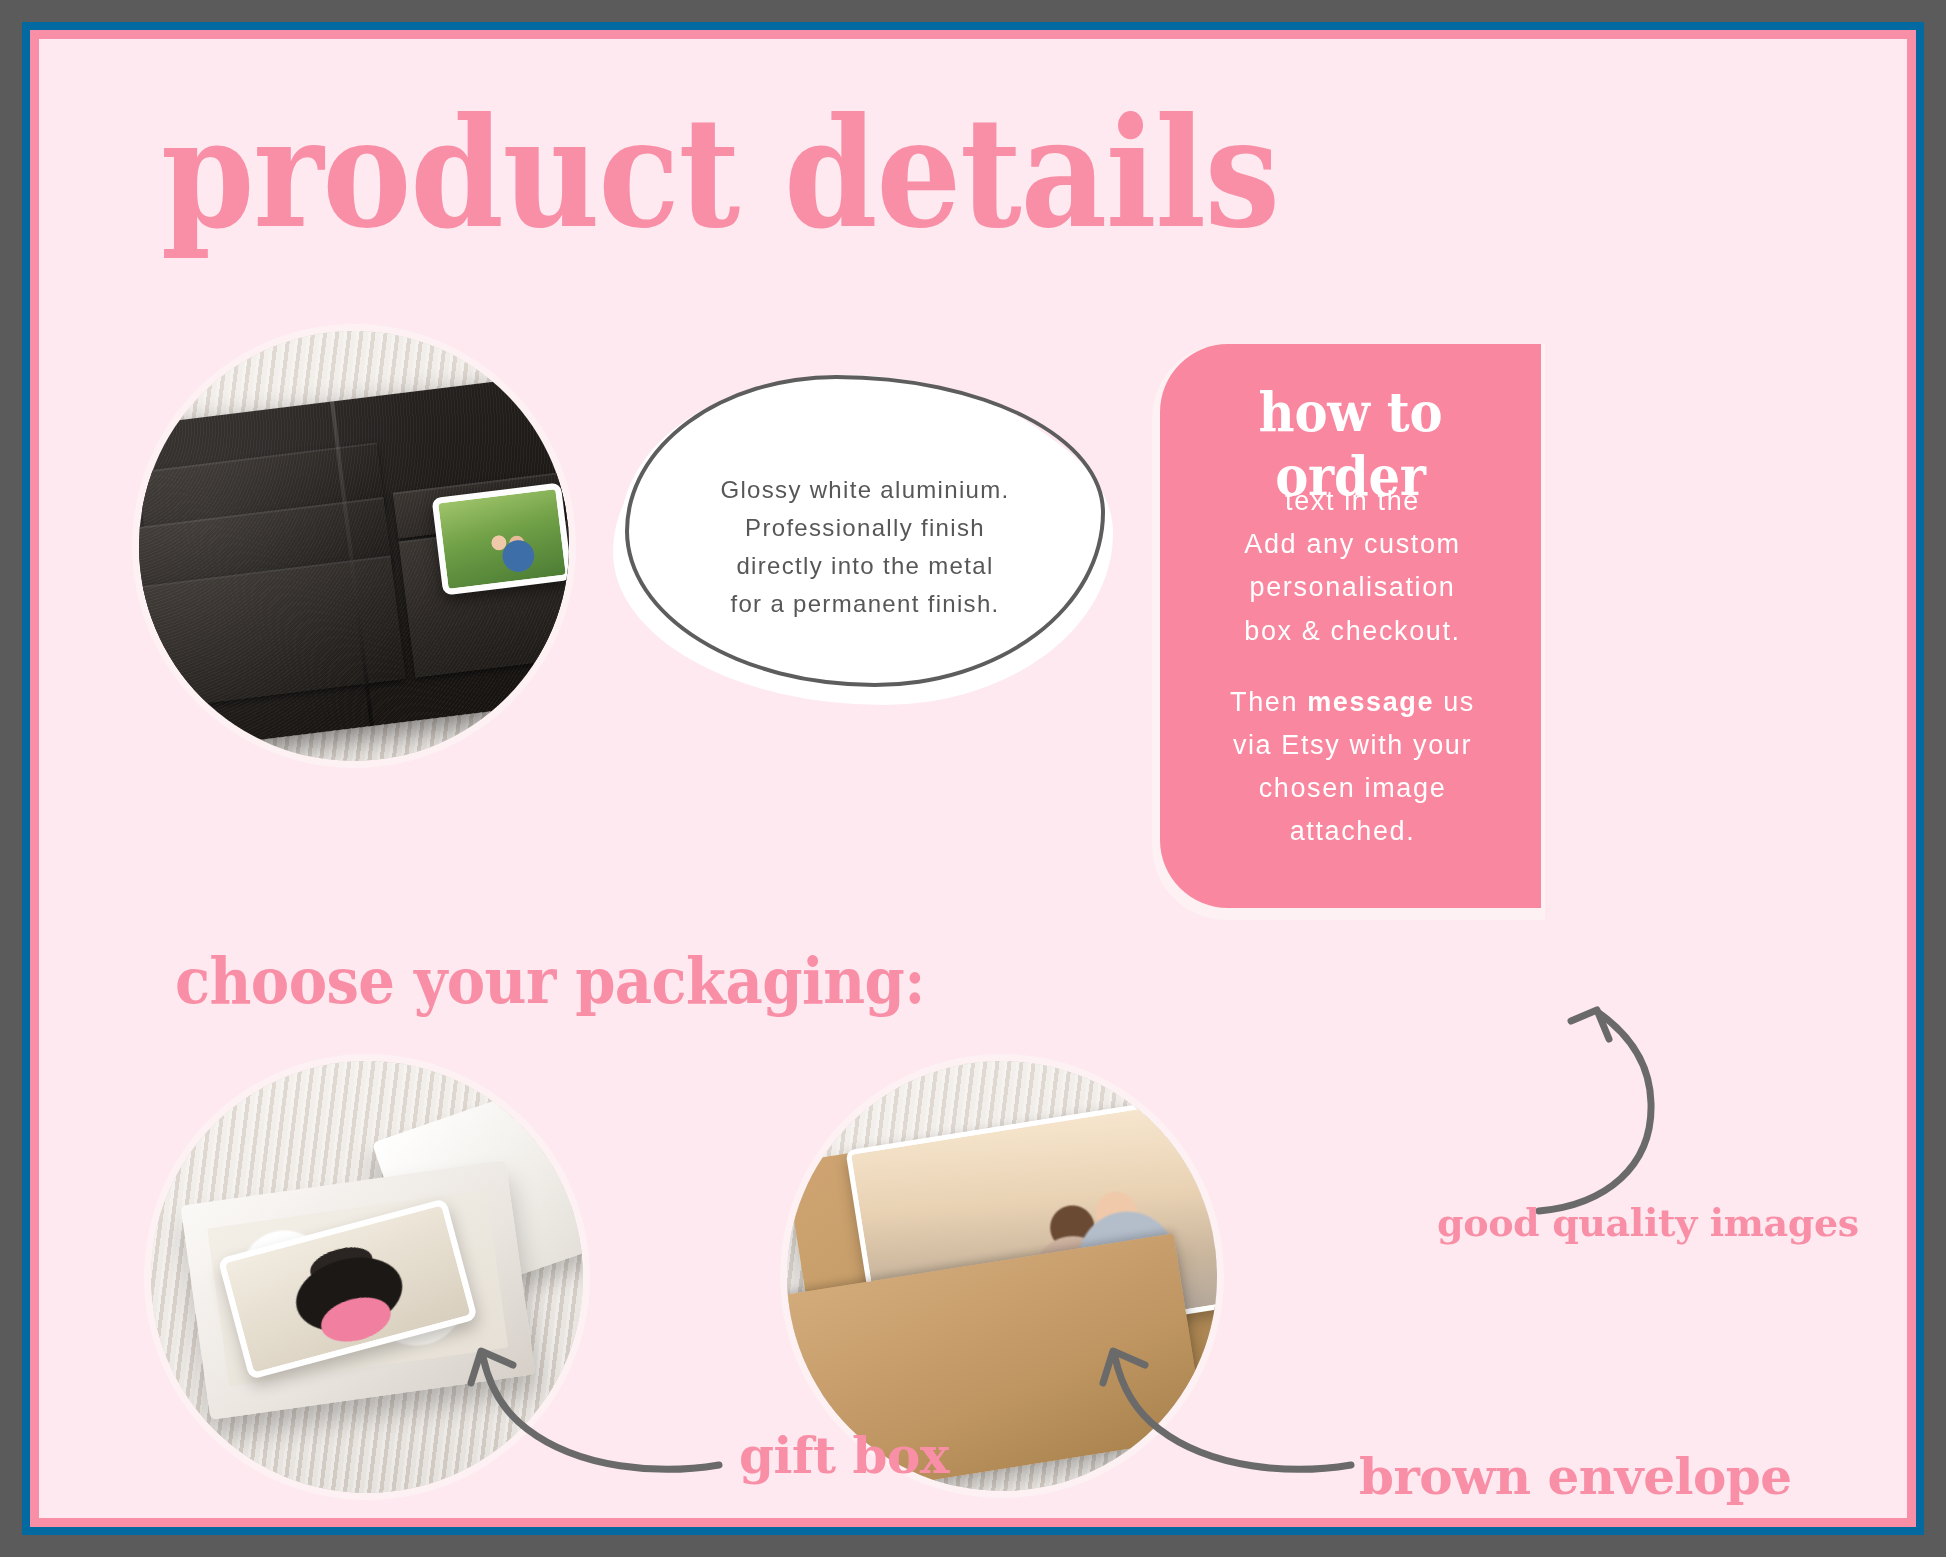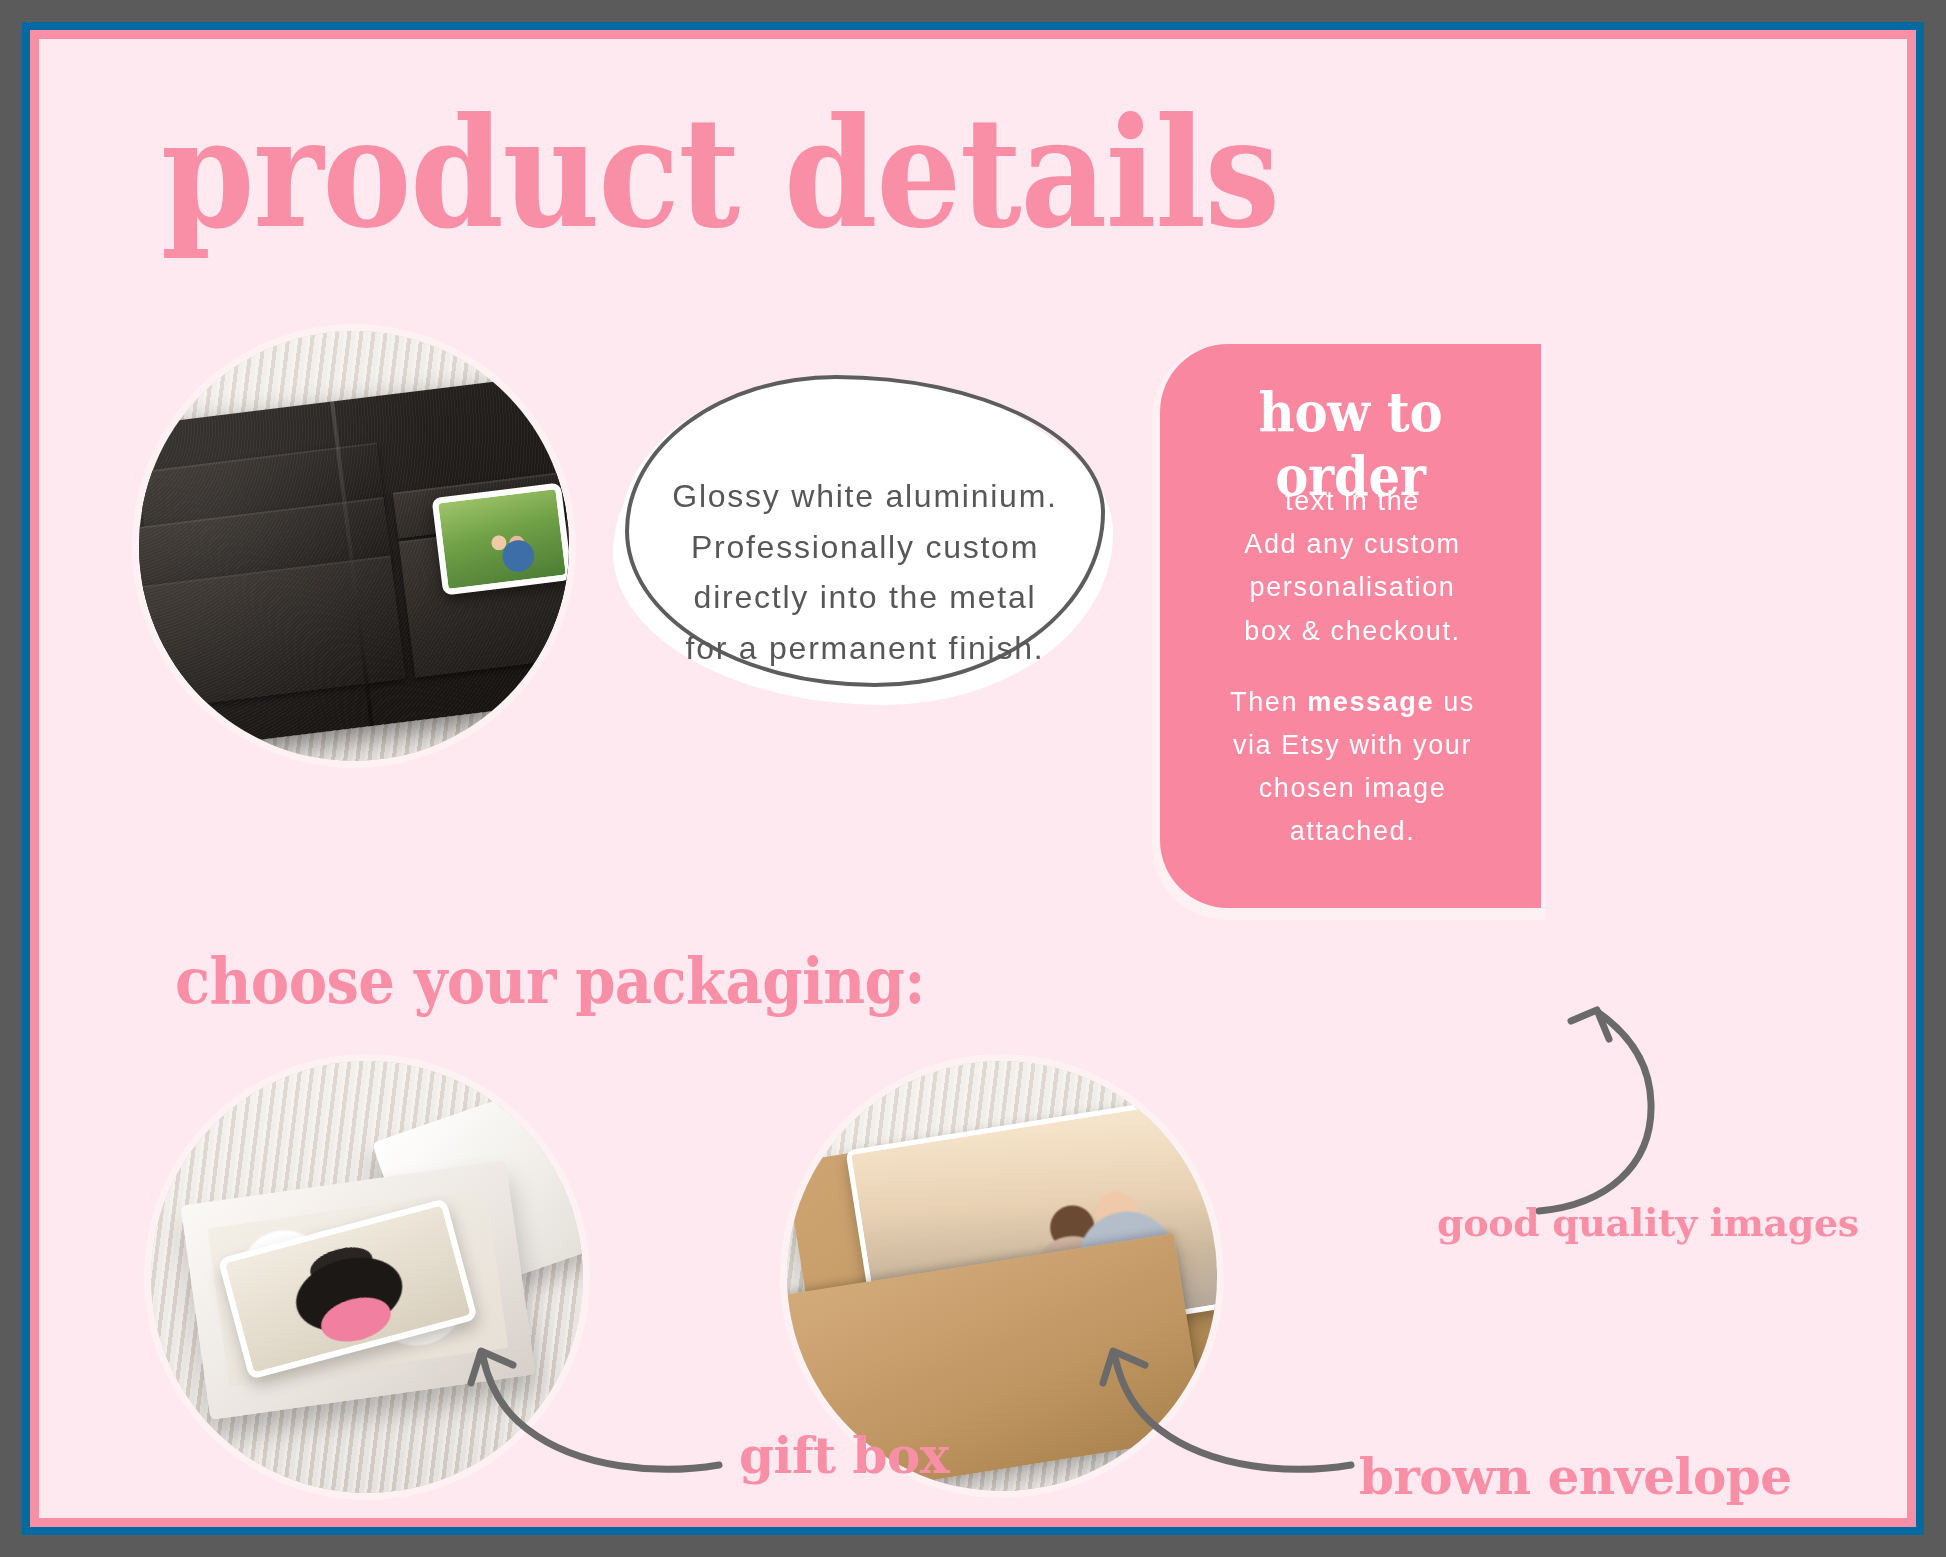--- a/index.html
+++ b/index.html
@@ -241,21 +241,21 @@
     width:480px; height:312px;
     border:4px solid #5d5d5d;
     border-radius:44% 56% 48% 52% / 50% 44% 56% 50%;
   }
   #blob-text {
     position:absolute;
     left:36px; top:100px;
     width:452px;
     text-align:center;
     color:#575757;
-    font-size:32px;
+    font-size:24px;
     line-height:1.58;
     letter-spacing:0.055em;
   }
   #blob-text span { display:block; }
 
   
   #howto-panel {
     position:absolute;
     left:1121px; top:305px;
     width:381px; height:564px;
@@ -342,21 +342,21 @@
           <div id="wallet-photo-img"></div>
         </div>
       </div>
 
       <div id="blob-callout">
         <div id="blob-shadow"></div>
         <div id="blob-fill"></div>
         <div id="blob-outline"></div>
         <div id="blob-text">
           <span>Glossy white aluminium.</span>
-          <span>Professionally custom</span>
+          <span>Professionally finish</span>
           <span>directly into the metal</span>
           <span>for a permanent finish.</span>
         </div>
       </div>
 
       <div id="howto-panel">
         <div id="howto-title">how to order</div>
         <div id="howto-body">
           <span class="para">text in the</span>
           <span class="para">Add any custom</span>

